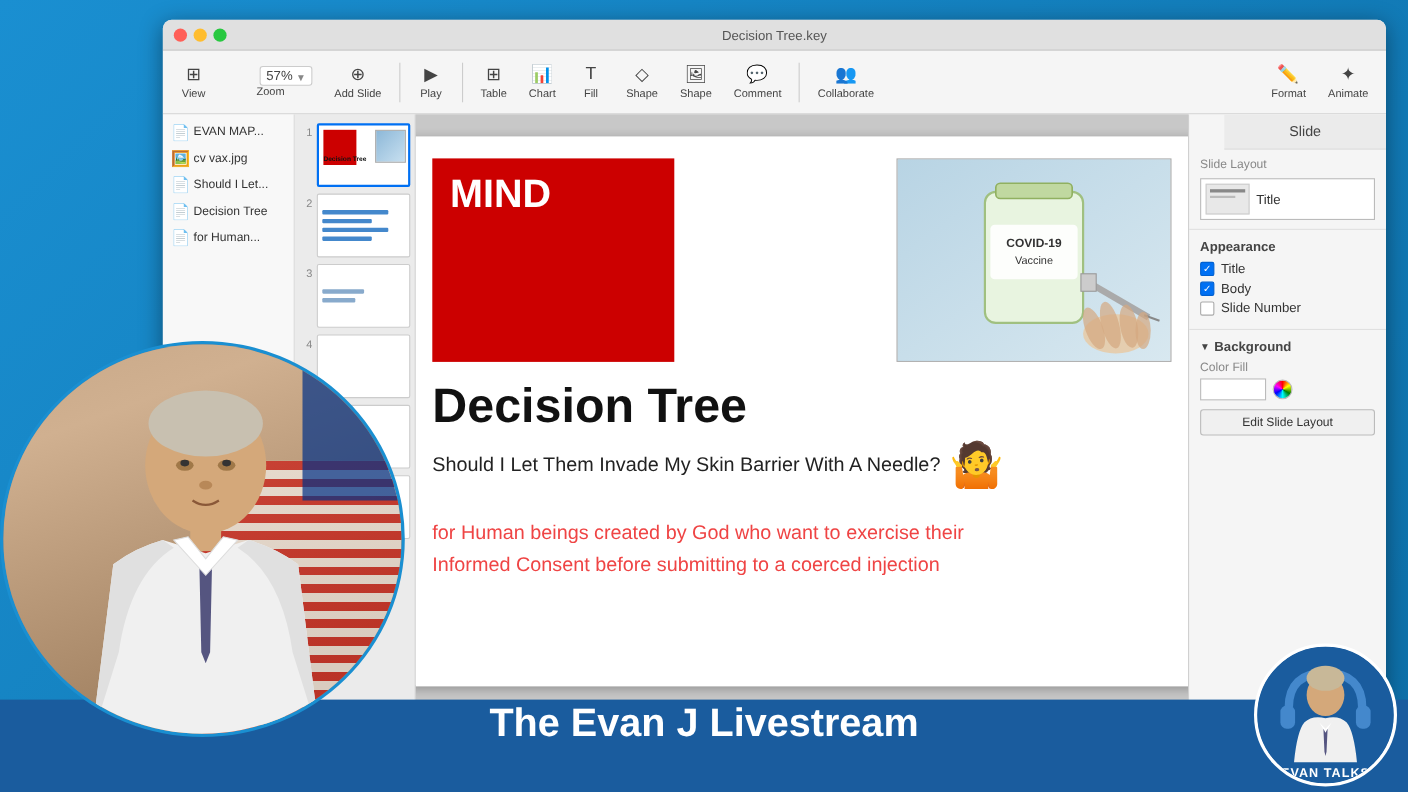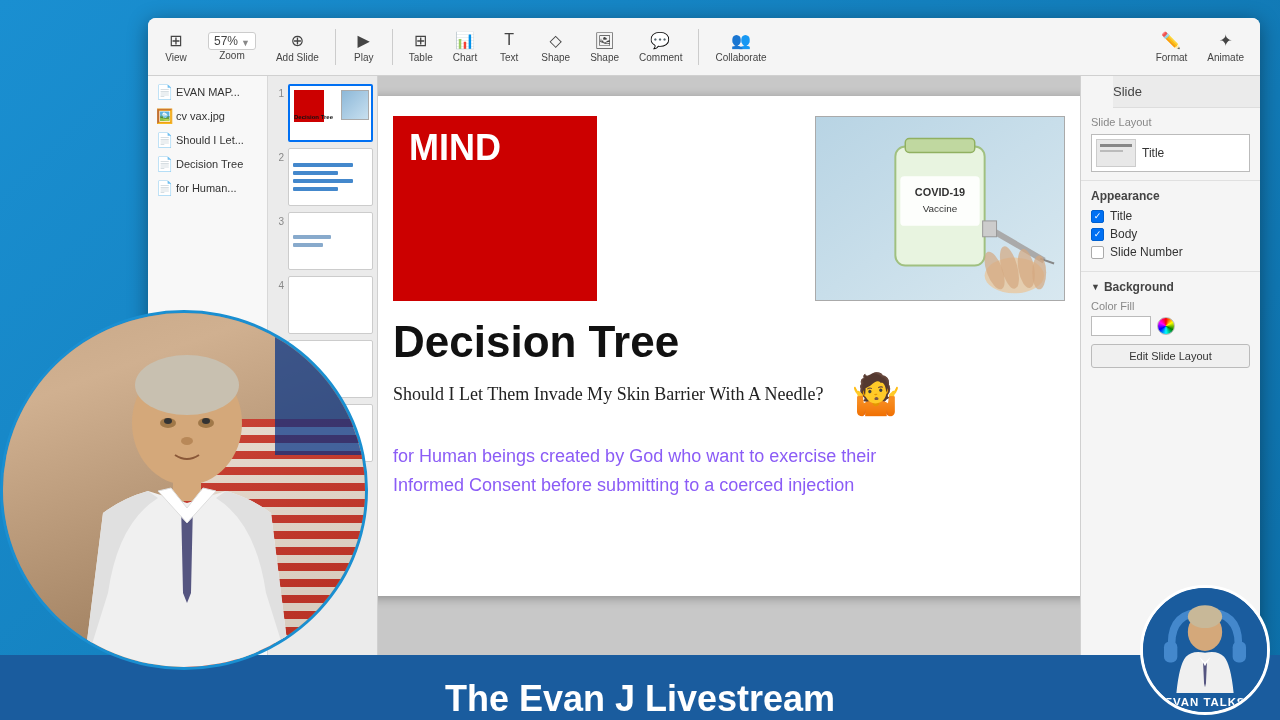--- a/index.html
+++ b/index.html
@@ -234,21 +234,21 @@
       gap: 20px;
       margin-bottom: 16px;
     }
     .red-box {
       background: #cc0000;
       color: white;
       font-size: 36px;
       font-weight: 900;
       padding: 12px 16px;
       line-height: 1.1;
-      width: 204px;
+      width: 220px;
     }
     .vaccine-img-box {
       width: 250px;
       height: 185px;
       background: linear-gradient(135deg, #b8d8e8 0%, #9bc4dc 30%, #c0d8e8 60%, #e0e8ec 100%);
       border: 1px solid #aaa;
       display: flex;
       align-items: center;
       justify-content: center;
       overflow: hidden;
@@ -260,43 +260,42 @@
       font-weight: 800;
       color: #111;
       margin-bottom: 4px;
     }
     .decision-subtitle {
       font-size: 18px;
       color: #222;
       margin-bottom: 24px;
       display: flex;
       align-items: center;
-      gap: 28px;
-      font-family: Liberation Serif, serif;
+      gap: 8px;
     }
     .emoji-figure {
       font-size: 40px;
     }
     .slide-body-text {
       font-size: 18px;
-      color: #8b5cf6;
+      color: #ef4444;
       line-height: 1.6;
       margin-top: 20px;
     }
 
     
     .right-panel {
       width: 180px;
       background: #f5f5f5;
       border-left: 1px solid #d0d0d0;
       padding: 0;
       overflow-y: auto;
     }
     .right-panel-header {
-      text-align: left;
+      text-align: center;
       font-size: 13px;
       color: #444;
       padding: 8px 0;
       border-bottom: 1px solid #ddd;
       background: #ebebeb;
       margin-left: 32px;
     }
     .right-section {
       padding: 8px 10px;
       border-bottom: 1px solid #e0e0e0;
@@ -393,24 +392,24 @@
       text-align: center;
       margin-top: 8px;
     }
 
     
     .bottom-bar {
       position: absolute;
       bottom: 0;
       left: 0;
       width: 1280px;
-      height: 65px;
+      height: 84px;
       background: #1a5c9e;
       display: flex;
-      align-items: flex-end;
+      align-items: flex-start;
       justify-content: center;
     }
     .bottom-bar-title {
       font-size: 36px;
       font-weight: 600;
       color: white;
     }
 
     
     .webcam-overlay {
@@ -481,28 +480,36 @@
       opacity: 0.7;
     }
   </style>
 </head>
 <body>
 
 <div class="main-container">
 
   <div class="mac-window">
 
+    <div class="title-bar">
+      <div class="traffic-lights">
+        <div class="traffic-light tl-red"></div>
+        <div class="traffic-light tl-yellow"></div>
+        <div class="traffic-light tl-green"></div>
+      </div>
+      <span class="title-bar-title">Decision Tree.key</span>
+    </div>
 
     <div class="toolbar">
       <div class="toolbar-group">
         <div class="toolbar-icon">⊞</div>
         <span class="toolbar-label">View</span>
       </div>
       <div class="toolbar-group" style="min-width:60px;">
-        <div style="display:flex;align-items:flex-end;border:1px solid #ccc;border-radius:3px;padding:1px 5px;background:white;">
+        <div style="display:flex;align-items:flex-end;border:1px solid #ccc;border-radius:3px;padding:1px 5px;background:white;margin-left:28px;">
           <span style="font-size:12px;color:#444;">57%</span>
           <span style="font-size:9px;color:#888;margin-left:3px;">▼</span>
         </div>
         <span class="toolbar-label">Zoom</span>
       </div>
       <div class="toolbar-group">
         <div class="toolbar-icon">⊕</div>
         <span class="toolbar-label">Add Slide</span>
       </div>
       <div class="toolbar-divider"></div>
@@ -514,21 +521,21 @@
       <div class="toolbar-group">
         <div class="toolbar-icon">⊞</div>
         <span class="toolbar-label">Table</span>
       </div>
       <div class="toolbar-group">
         <div class="toolbar-icon">📊</div>
         <span class="toolbar-label">Chart</span>
       </div>
       <div class="toolbar-group">
         <div class="toolbar-icon">T</div>
-        <span class="toolbar-label">Text</span>
+        <span class="toolbar-label">Fill</span>
       </div>
       <div class="toolbar-group">
         <div class="toolbar-icon">◇</div>
         <span class="toolbar-label">Shape</span>
       </div>
       <div class="toolbar-group">
         <div class="toolbar-icon">🖼</div>
         <span class="toolbar-label">Shape</span>
       </div>
       <div class="toolbar-group">

